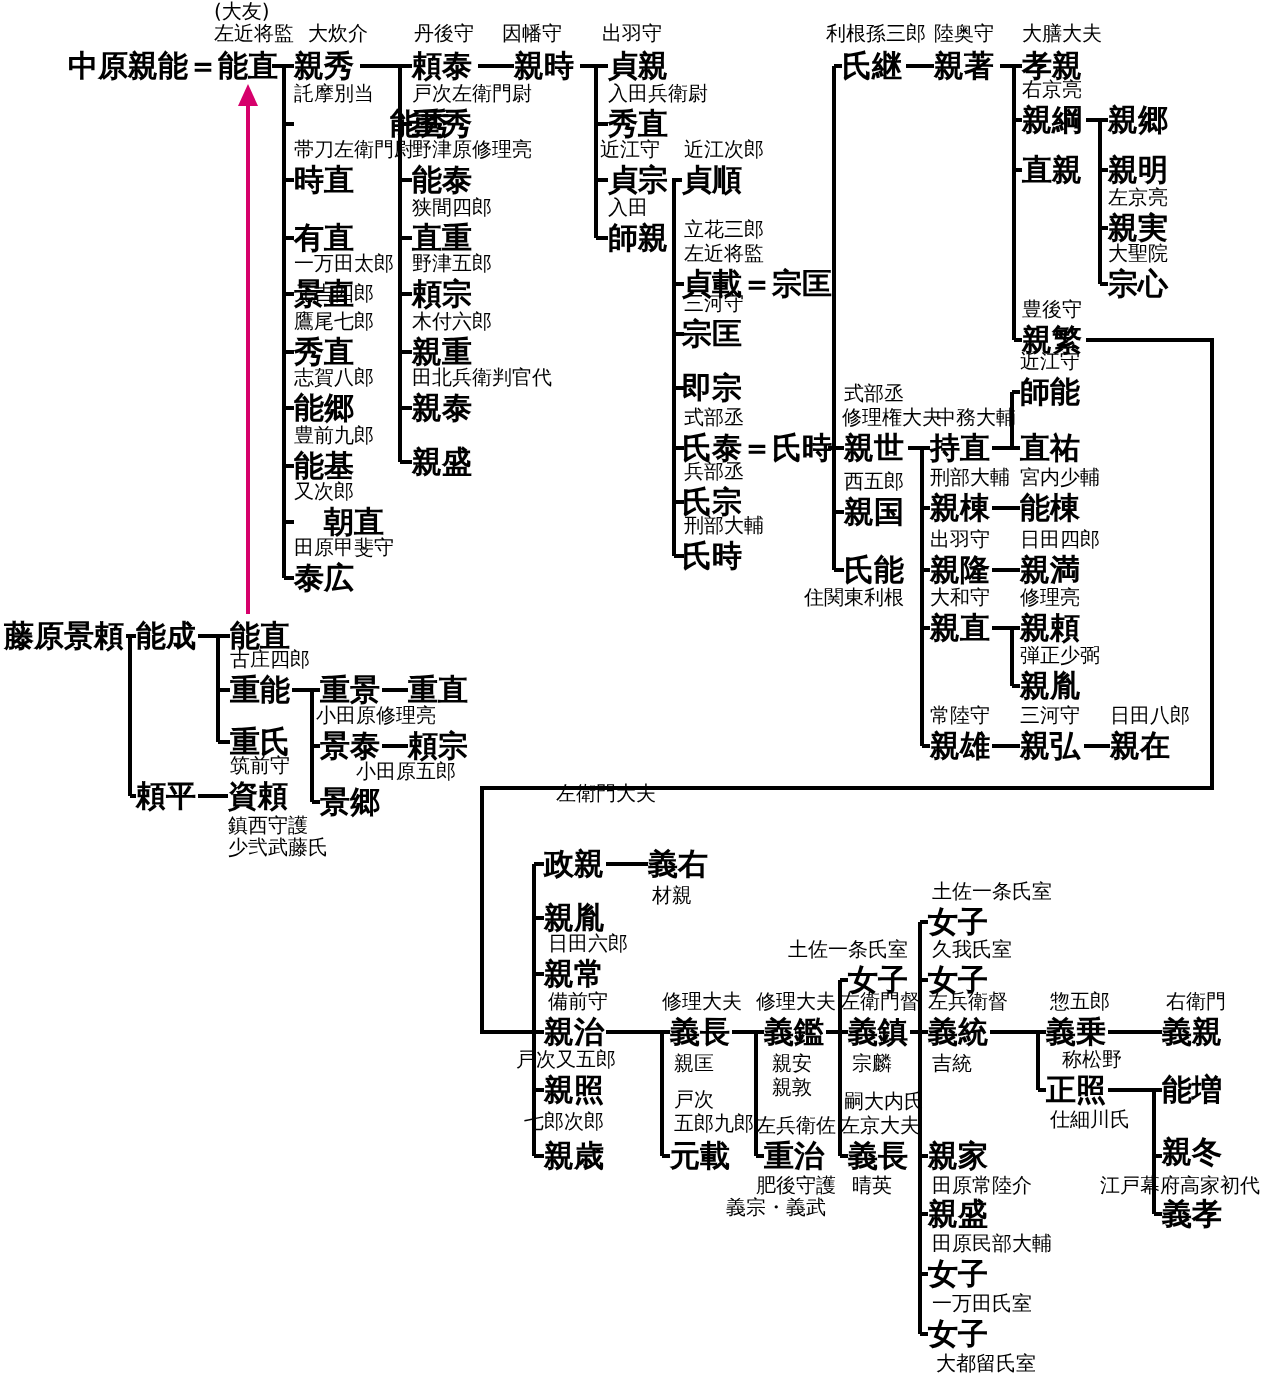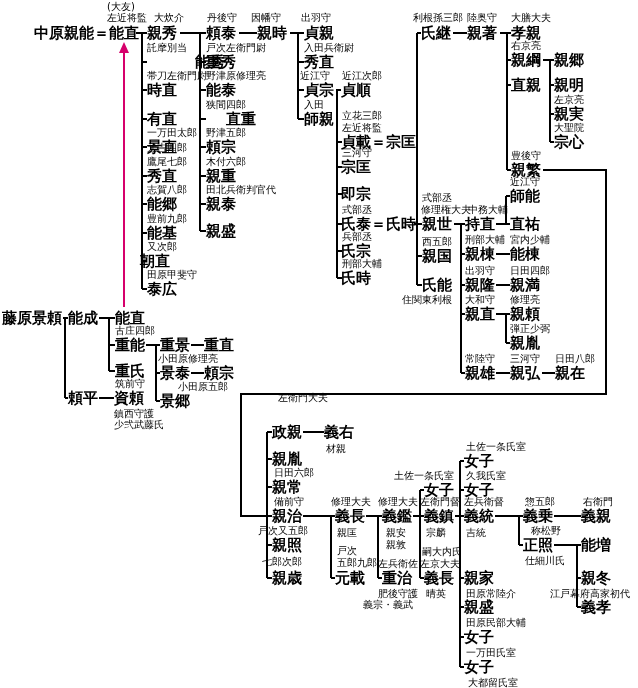--- a/index.html
+++ b/index.html
@@ -137,26 +137,26 @@
   <div id="nodes-layer">
       <div class="name" style="left: 34px; top: 25px;">中原親能＝能直</div>
       <div class="name" style="left: 147px; top: 25px;">親秀</div>
       <div class="name" style="left: 147px; top: 54px; padding-left: 48px;">能秀</div>
       <div class="name" style="left: 147px; top: 82px;">時直</div>
       <div class="name" style="left: 147px; top: 111px;">有直</div>
       <div class="name" style="left: 147px; top: 139px; text-align: center;">景直</div>
       <div class="name" style="left: 147px; top: 168px;">秀直</div>
       <div class="name" style="left: 147px; top: 196px;">能郷</div>
       <div class="name" style="left: 147px; top: 225px;">能基</div>
-      <div class="name" style="left: 140px; top: 253px;">朝直</div>
+      <div class="name" style="left: 162px; top: 253px;">朝直</div>
       <div class="name" style="left: 147px; top: 281px;">泰広</div>
       <div class="name" style="left: 206px; top: 25px;">頼泰</div>
       <div class="name" style="left: 206px; top: 54px;">重秀</div>
       <div class="name" style="left: 206px; top: 82px;">能泰</div>
-      <div class="name" style="left: 206px; top: 111px; margin-left: 20px;">直重</div>
+      <div class="name" style="left: 206px; top: 111px;">直重</div>
       <div class="name" style="left: 206px; top: 139px;">頼宗</div>
       <div class="name" style="left: 206px; top: 168px;">親重</div>
       <div class="name" style="left: 206px; top: 196px;">親泰</div>
       <div class="name" style="left: 206px; top: 223px;">親盛</div>
       <div class="name" style="left: 257px; top: 25px;">親時</div>
       <div class="name" style="left: 304px; top: 25px;">貞親</div>
       <div class="name" style="left: 304px; top: 54px;">秀直</div>
       <div class="name" style="left: 304px; top: 82px;">貞宗</div>
       <div class="name" style="left: 304px; top: 111px;">師親</div>
       <div class="name" style="left: 341px; top: 82px;">貞順</div>
@@ -222,21 +222,21 @@
       <div class="name" style="left: 464px; top: 482px;">女子</div>
       <div class="name" style="left: 464px; top: 508px;">義統</div>
       <div class="name" style="left: 464px; top: 570px;">親家</div>
       <div class="name" style="left: 464px; top: 599px;">親盛</div>
       <div class="name" style="left: 464px; top: 629px;">女子</div>
       <div class="name" style="left: 464px; top: 659px;">女子</div>
       <div class="name" style="left: 523px; top: 508px;">義乗</div>
       <div class="name" style="left: 523px; top: 537px;">正照</div>
       <div class="name" style="left: 581px; top: 508px;">義親</div>
       <div class="name" style="left: 581px; top: 537px;">能増</div>
-      <div class="name" style="left: 581px; top: 570px;">親冬</div>
+      <div class="name" style="left: 581px; top: 570px; font-family: Liberation Mono, monospace;">親冬</div>
       <div class="name" style="left: 581px; top: 599px;">義孝</div>
       <div class="title" style="left: 107px; top: 1px;">(大友)</div>
       <div class="title" style="left: 107px; top: 12px;">左近将監</div>
       <div class="title" style="left: 154px; top: 12px;">大炊介</div>
       <div class="title" style="left: 147px; top: 42px;">託摩別当</div>
       <div class="title" style="left: 147px; top: 70px;">帯刀左衛門尉</div>
       <div class="title" style="left: 147px; top: 99px; margin-top: 43px;">元吉四郎</div>
       <div class="title" style="left: 147px; top: 127px;">一万田太郎</div>
       <div class="title" style="left: 147px; top: 156px;">鷹尾七郎</div>
       <div class="title" style="left: 147px; top: 184px;">志賀八郎</div>

